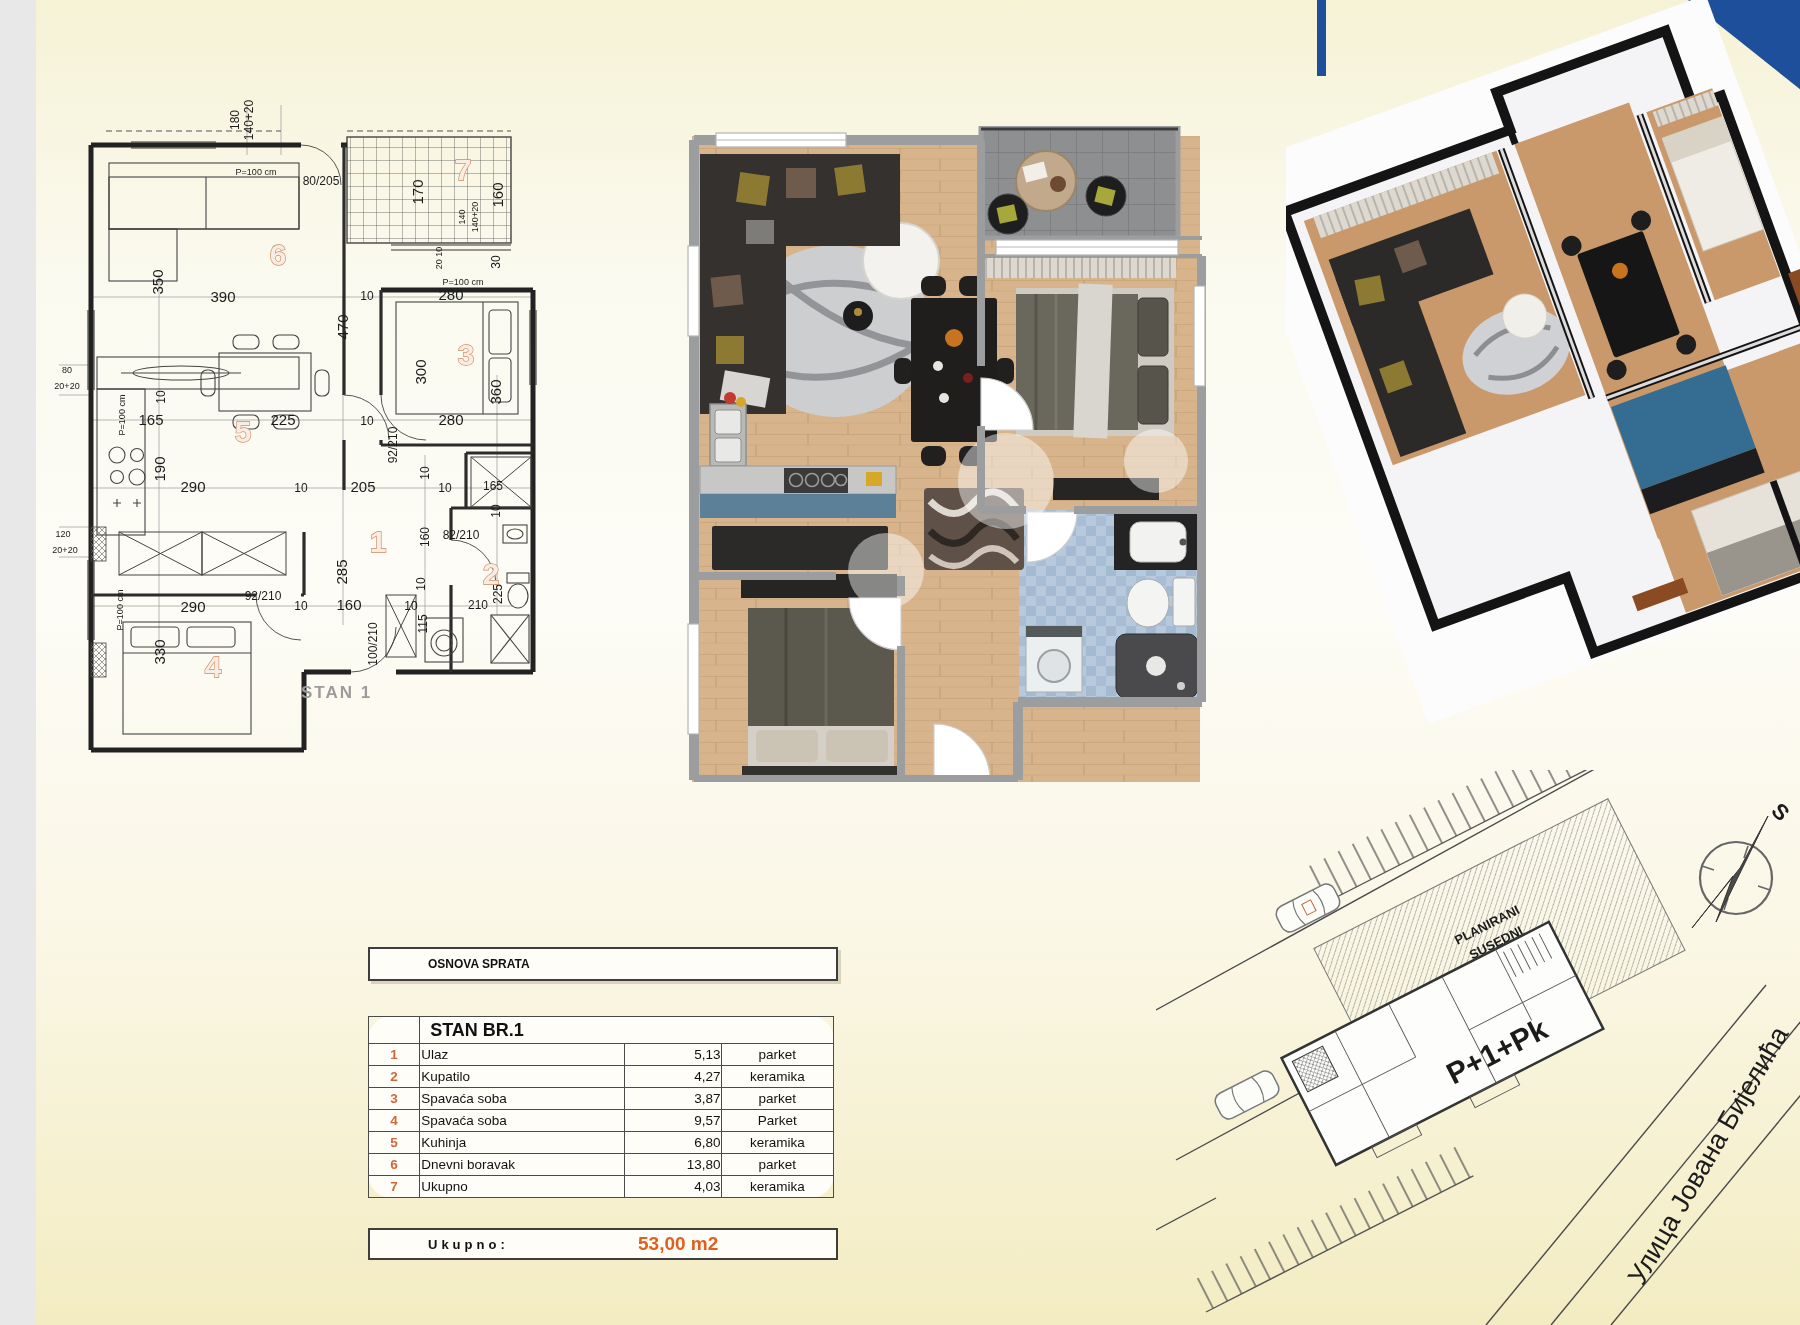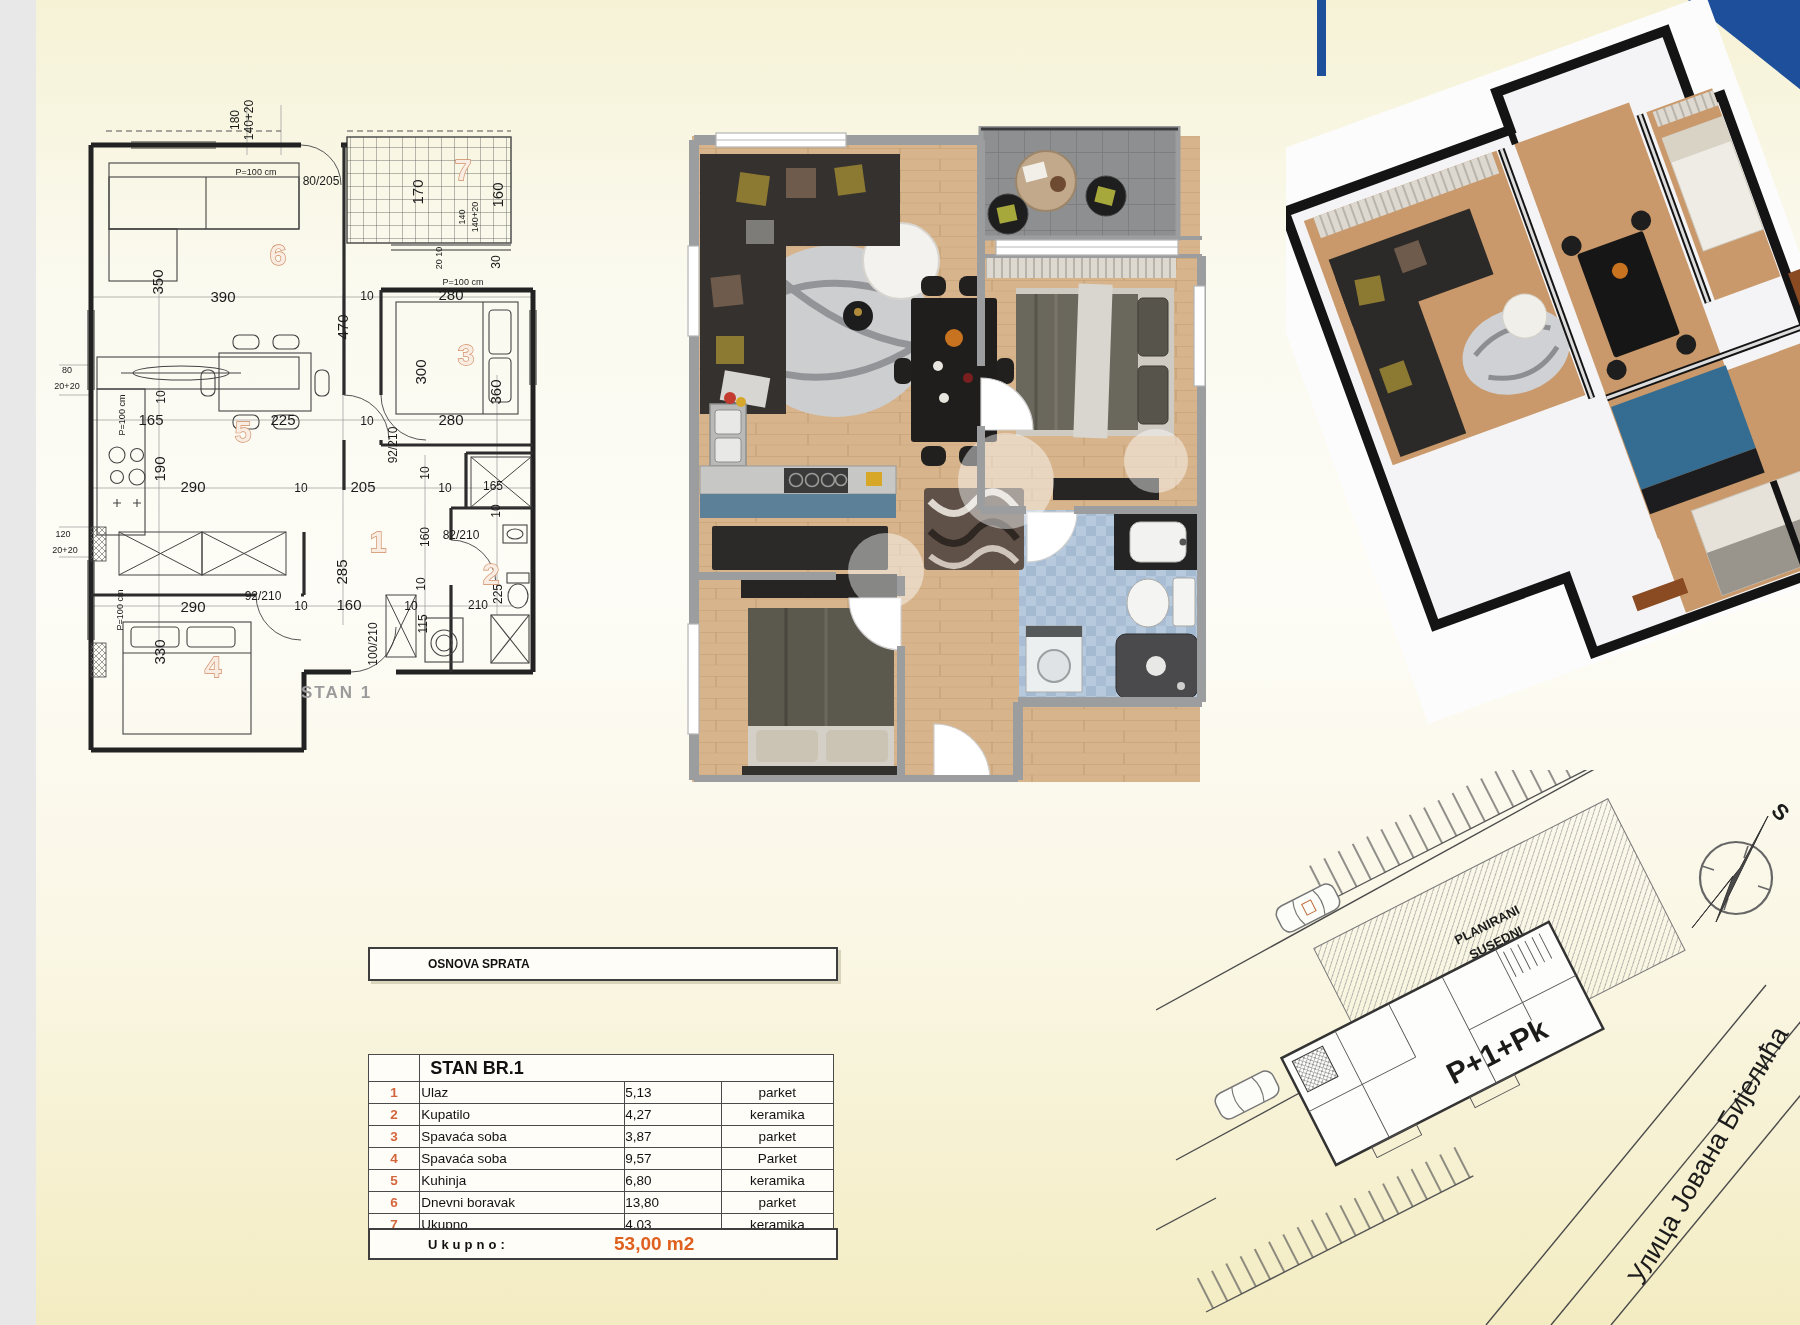--- a/index.html
+++ b/index.html
@@ -7,31 +7,31 @@
     background:linear-gradient(180deg,#f6f2d6 0%,#fbfaf0 22%,#fdfcf6 45%,#faf7e6 70%,#f3ecc2 100%);margin-left:36px;}
   .abs{position:absolute;}
   svg text{font-family:"Liberation Sans",sans-serif;fill:#1b1b1b;}
   text.d{font-size:15px;} text.s{font-size:12px;} text.t{font-size:9px;}
   text.room{font-size:30px;font-weight:bold;fill:#f9ece2;stroke:#cf8a60;stroke-width:1.3px;paint-order:stroke;}
   text.stan{font-size:17px;font-weight:bold;fill:#9b9b9b;letter-spacing:2px;}
   
   .sheetbox{position:absolute;left:332px;top:947px;width:466px;height:30px;background:#fefdf8;
     border:2px solid #3e3e3e;box-shadow:3px 3px 0 rgba(175,170,140,.45);display:flex;align-items:center;}
   .sheetbox span{font-size:12px;font-weight:bold;padding-left:58px;color:#111;}
-  table.areas{position:absolute;left:332px;top:1054px;width:466px;border-collapse:collapse;background:#fefdf8;}
+  table.areas{position:absolute;left:332px;top:1016px;width:466px;border-collapse:collapse;background:#fefdf8;border-radius:24px;}
   table.areas td{border:1.6px solid #4a4a4a;font-size:13.5px;height:21px;padding:0;color:#111;}
   table.areas td.num{width:42px;text-align:center;color:#d4663c;font-weight:bold;}
   table.areas td.nm{width:210px;padding-left:1px;}
-  table.areas td.ar{width:98px;text-align:left;}
+  table.areas td.ar{width:98px;text-align:right;}
   table.areas td.fl{width:114px;text-align:center;}
   table.areas tr.hdr td{font-size:18px;font-weight:bold;height:26px;padding-left:10px;}
   .totalbox{position:absolute;left:332px;top:1228px;width:466px;height:28px;background:#fefdf8;
     border:2px solid #3e3e3e;display:flex;align-items:center;}
   .totalbox .lbl{font-size:13px;font-weight:bold;letter-spacing:4px;padding-left:58px;color:#111;}
-  .totalbox .val{position:absolute;left:244px;font-size:19px;font-weight:bold;color:#e0611f;}
+  .totalbox .val{position:absolute;left:268px;font-size:19px;font-weight:bold;color:#e0611f;}
   
   .blue-bar{position:absolute;left:1786px;top:556px;width:14px;height:769px;background:#1d4f9b;}
   .blue-tri{position:absolute;left:1652px;top:0;width:148px;height:118px;background:#1d4f9b;
     clip-path:polygon(100% 0,100% 100%,0 0);}
   .blue-sliver{position:absolute;left:1281px;top:0;width:9px;height:76px;background:#1d4f9b;}
 </style>
 </head>
 <body>
 
 <div class="canvas">

